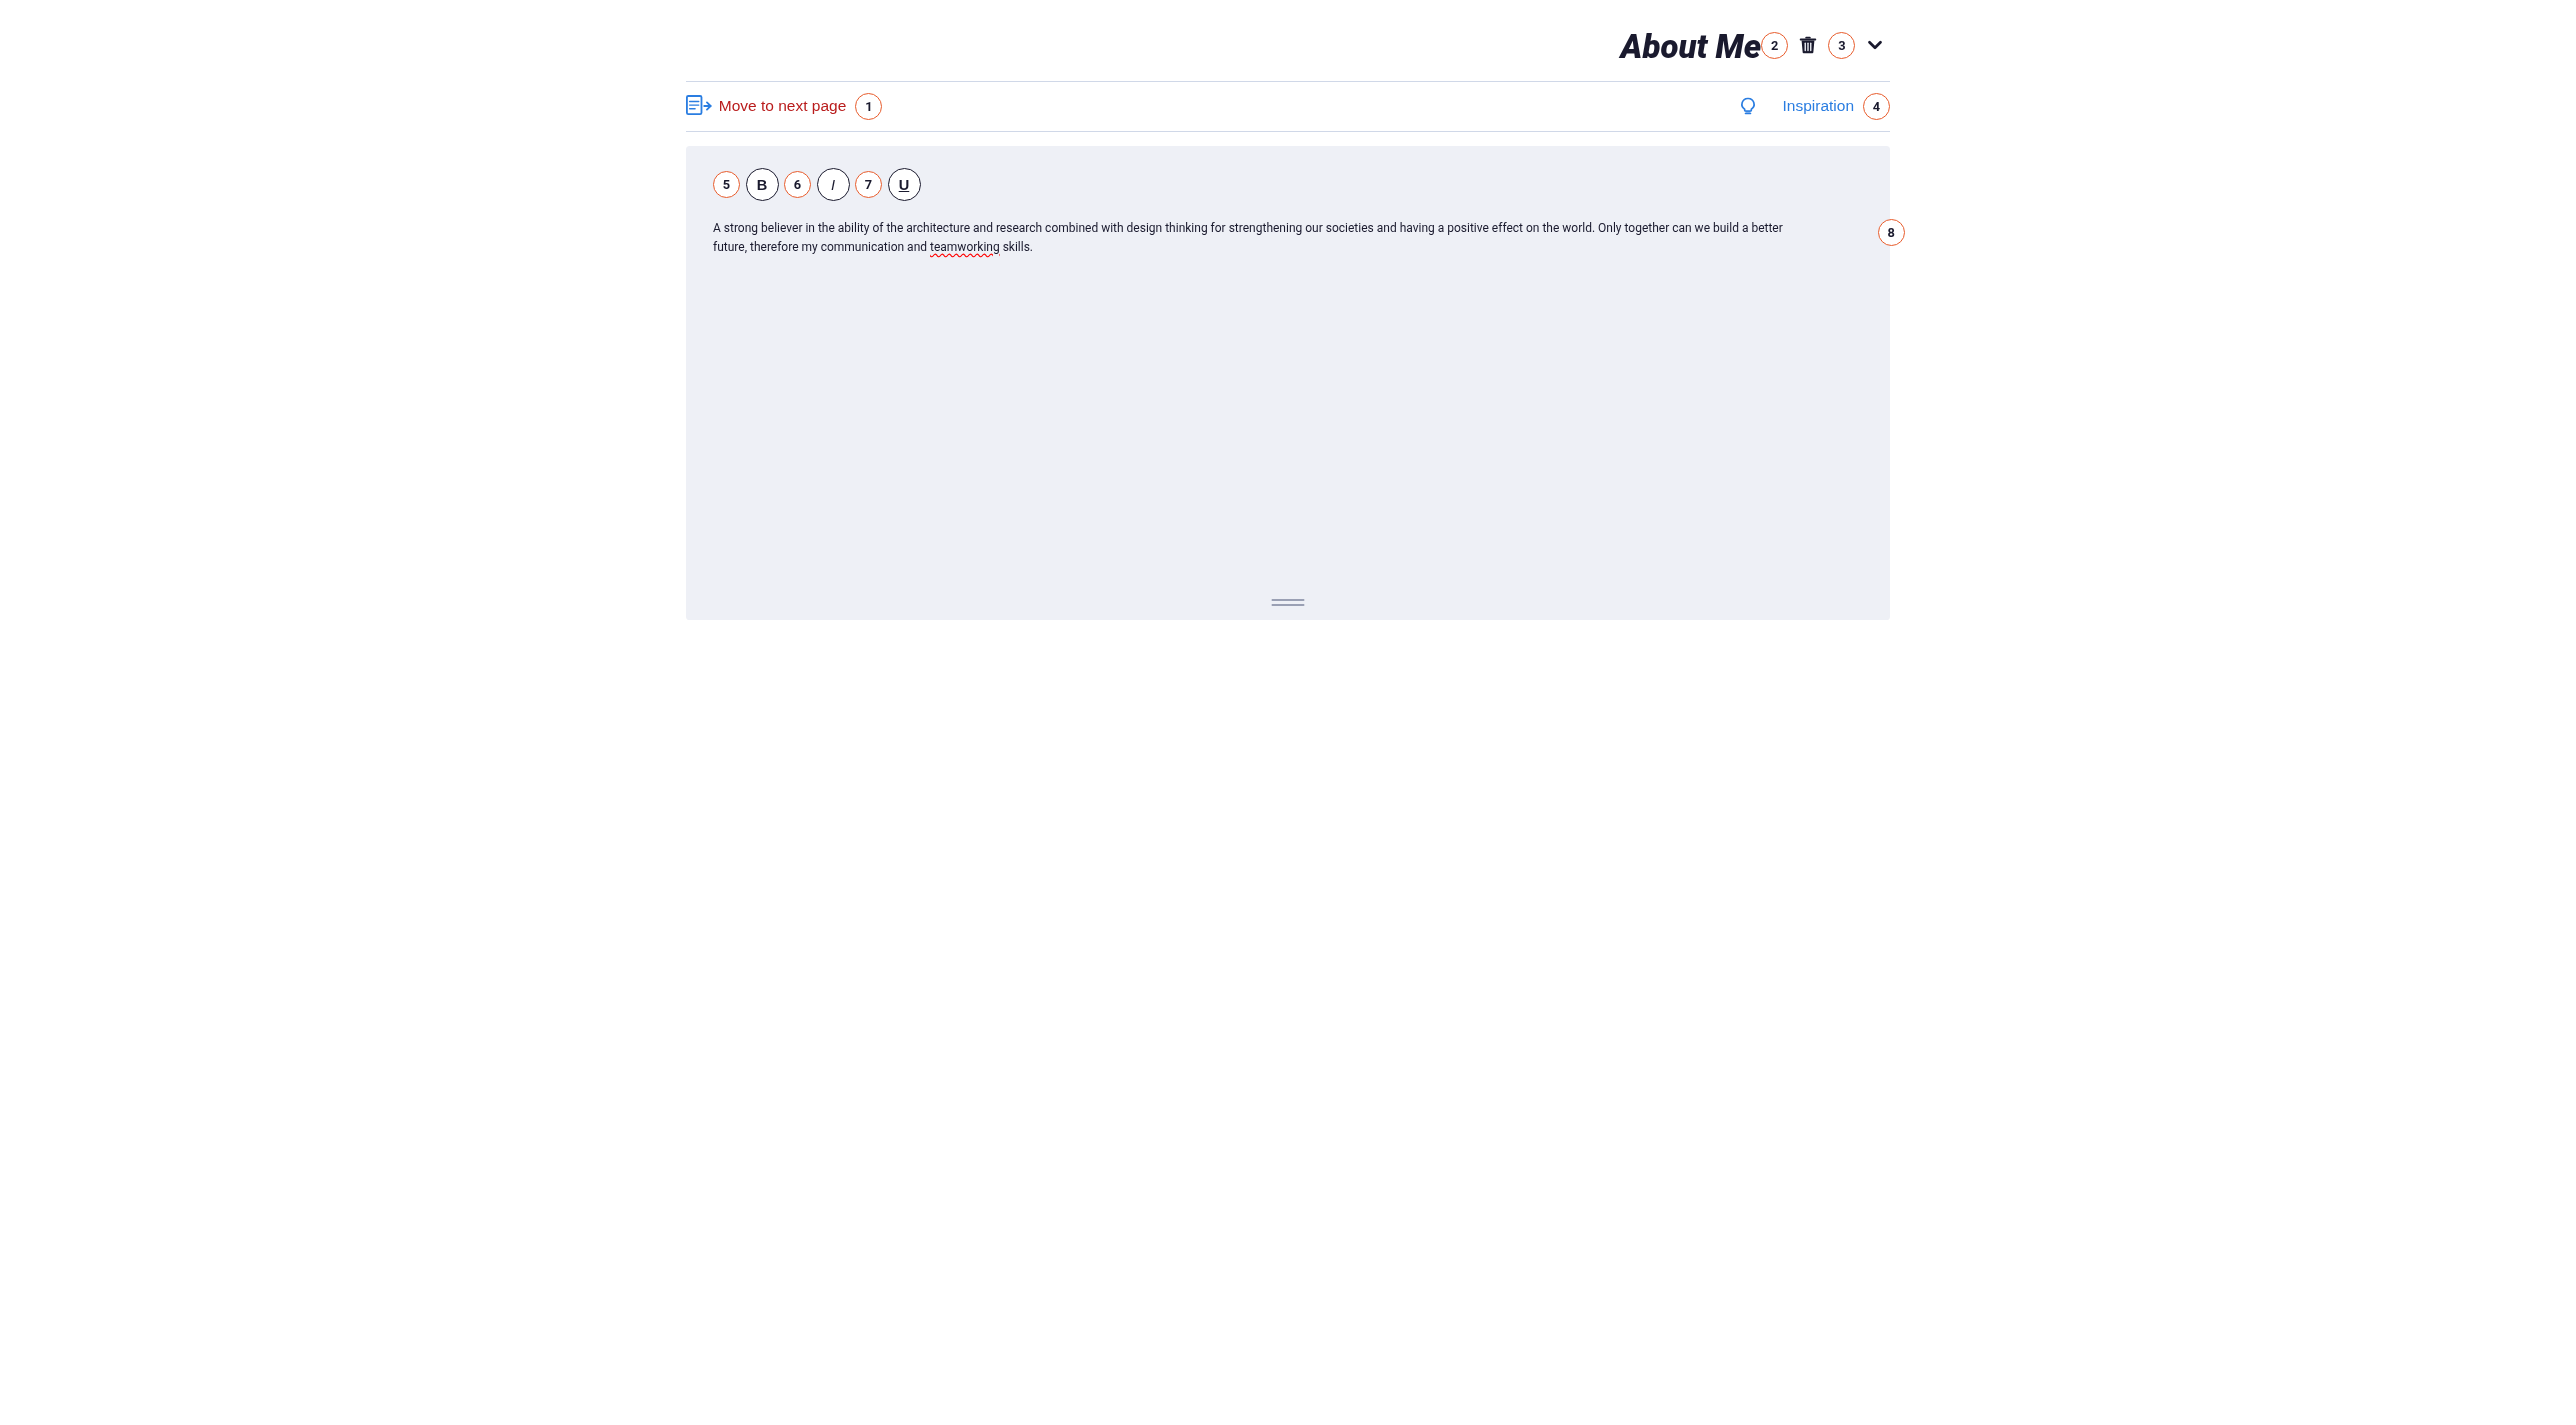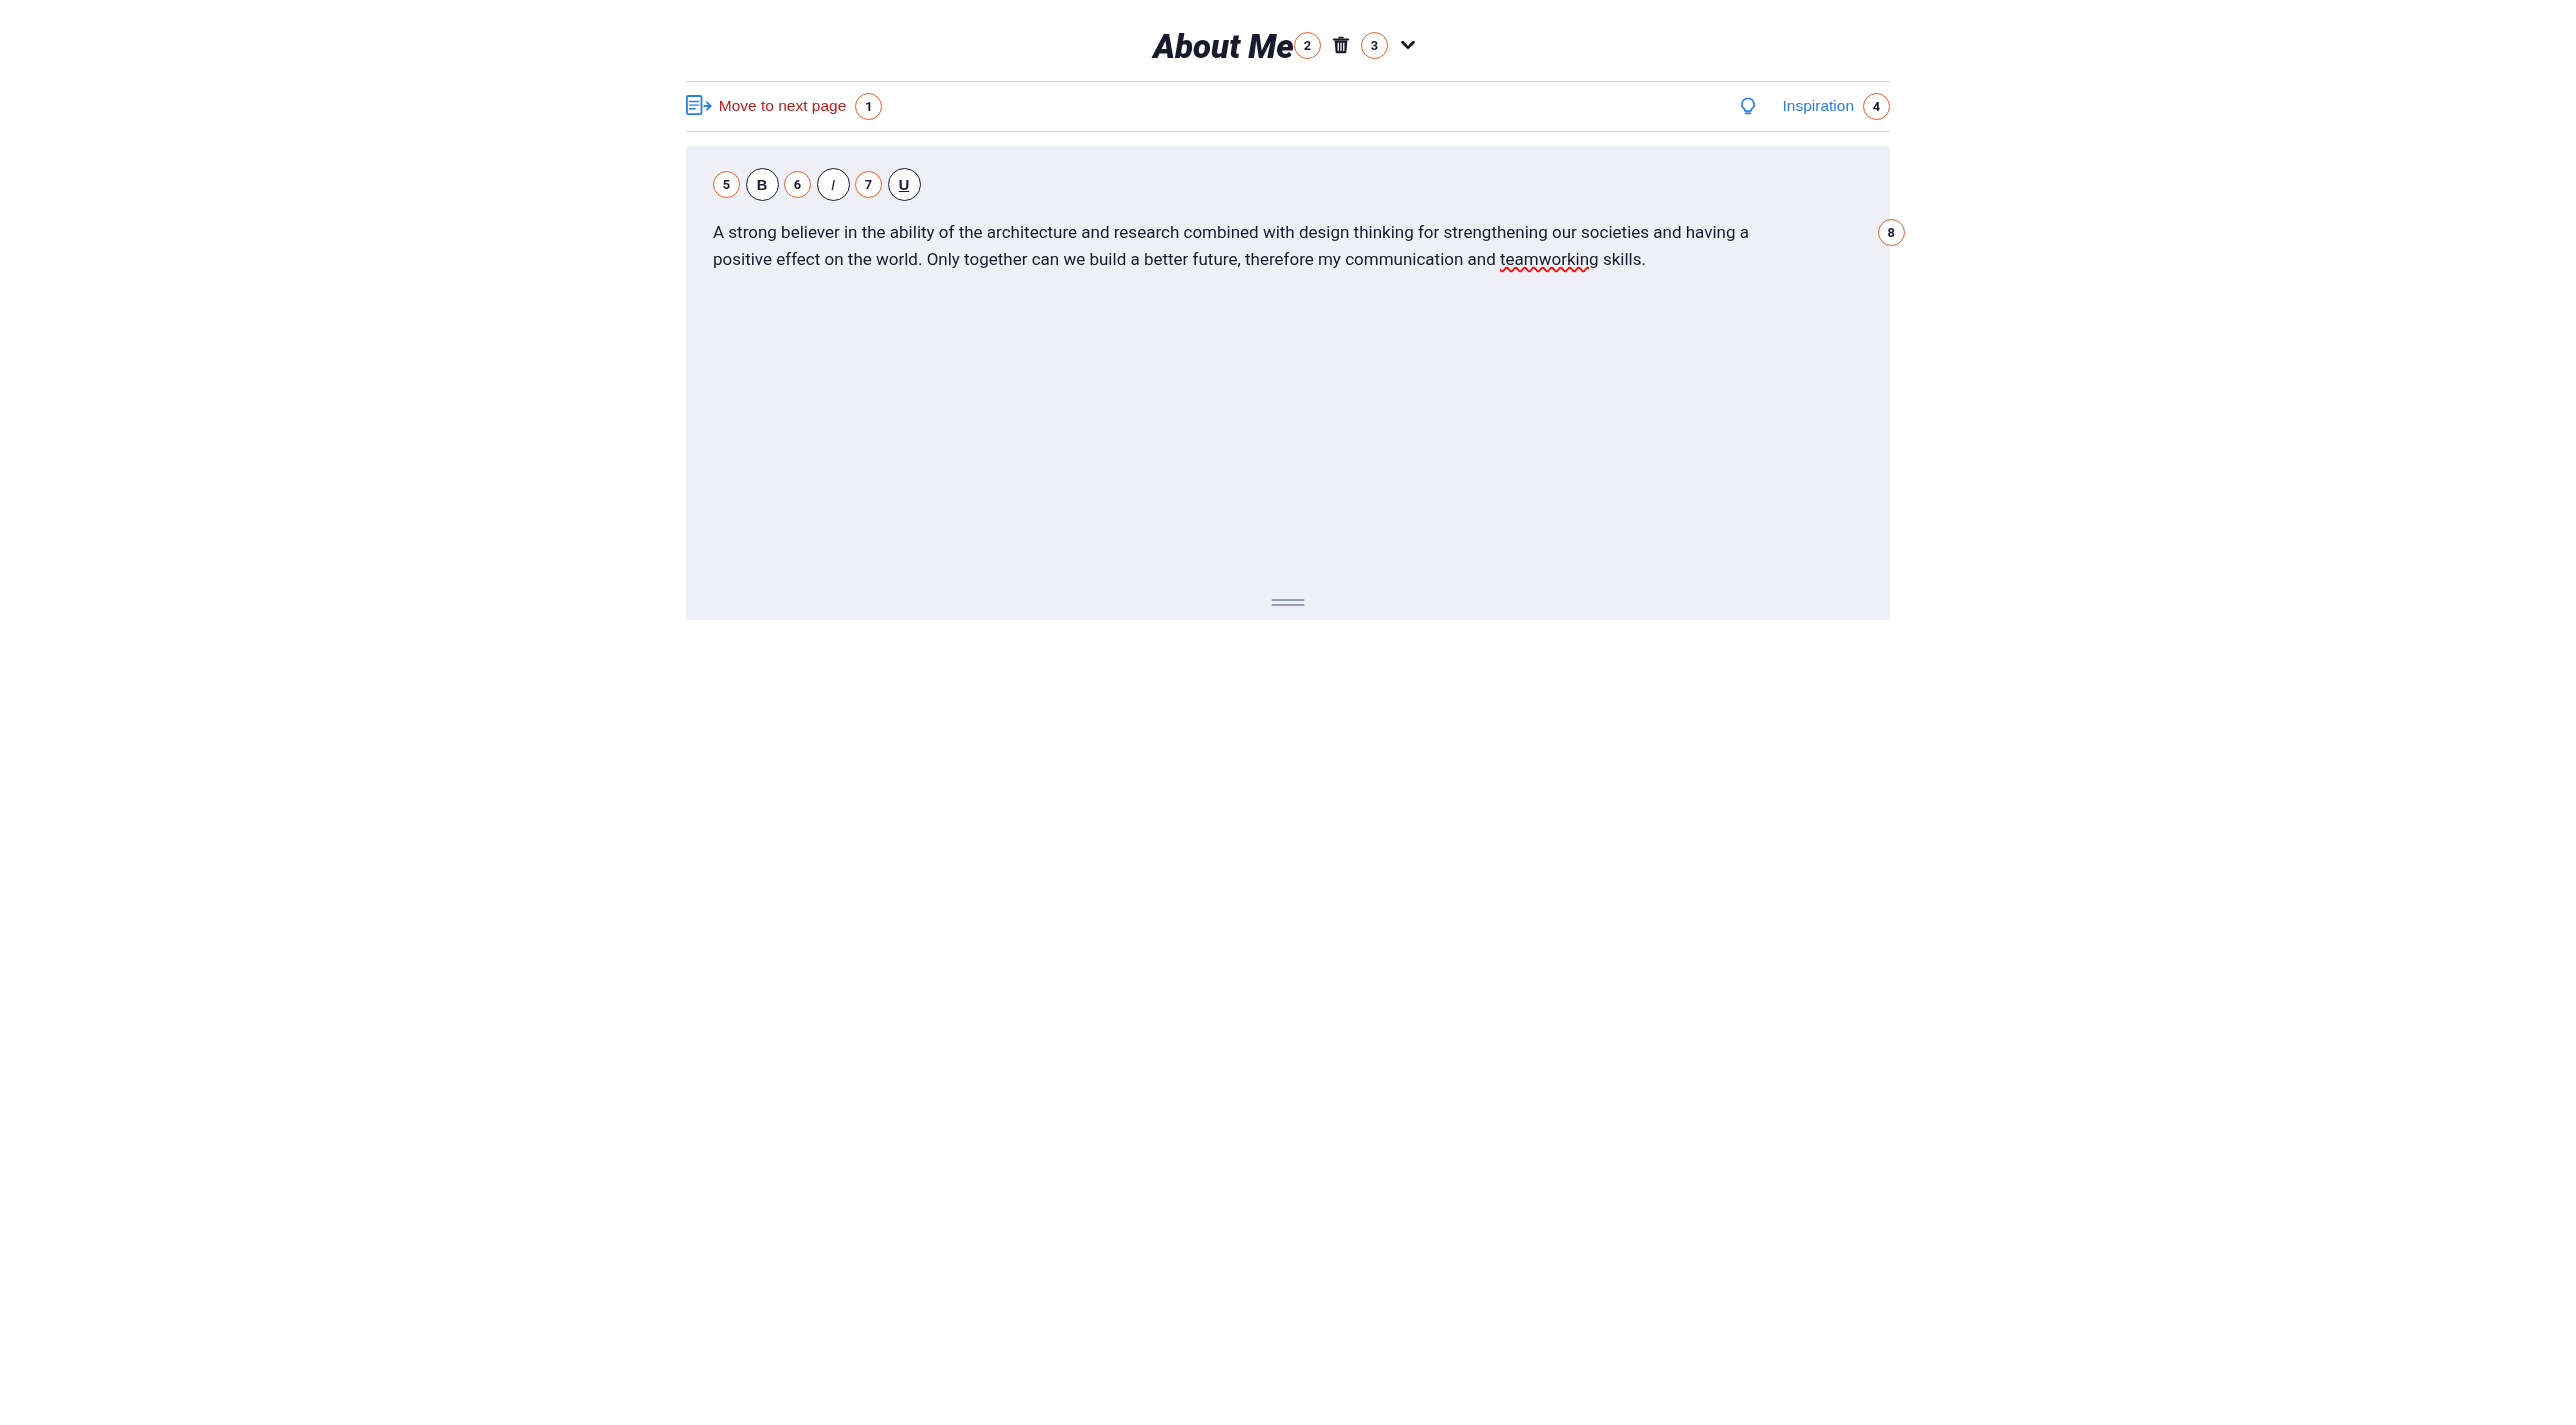--- a/index.html
+++ b/index.html
@@ -18,21 +18,21 @@
     .page-container {
       max-width: 1276px;
       margin: 0 auto;
       padding: 27px 36px;
     }
 
     
     .section-header {
       display: flex;
       align-items: flex-start;
-      justify-content: center;
+      justify-content: flex-end;
       margin-bottom: 0;
       padding-bottom: 14.6px;
       border-bottom: 0.9px solid #d0d8e8;
     }
 
     .section-title {
       font-size: 33px;
       font-weight: 900;
       font-style: italic;
       color: #1a1a2e;
@@ -158,21 +158,21 @@
       font-style: italic;
       font-weight: 400;
     }
 
     .format-btn.underline-btn {
       text-decoration: underline;
     }
 
     
     .body-text {
-      font-size: 17px;
+      font-size: 12px;
       line-height: 1.6;
       color: #1a1a2e;
       max-width: 95%;
     }
 
     .body-text .squiggly {
       text-decoration: underline wavy red;
     }
 
     

